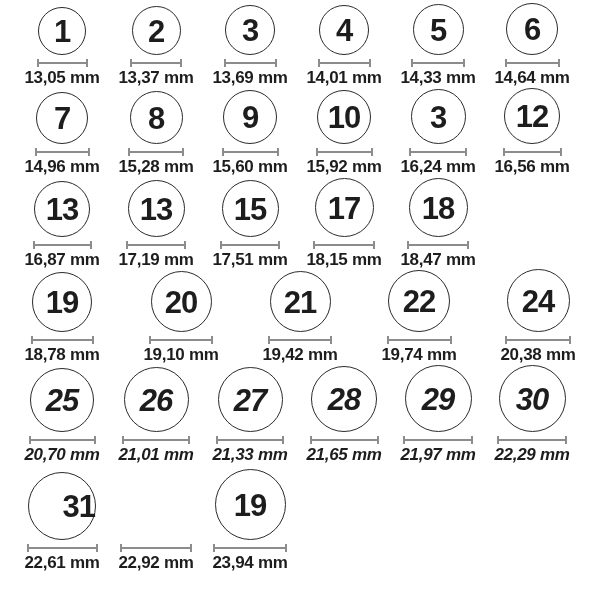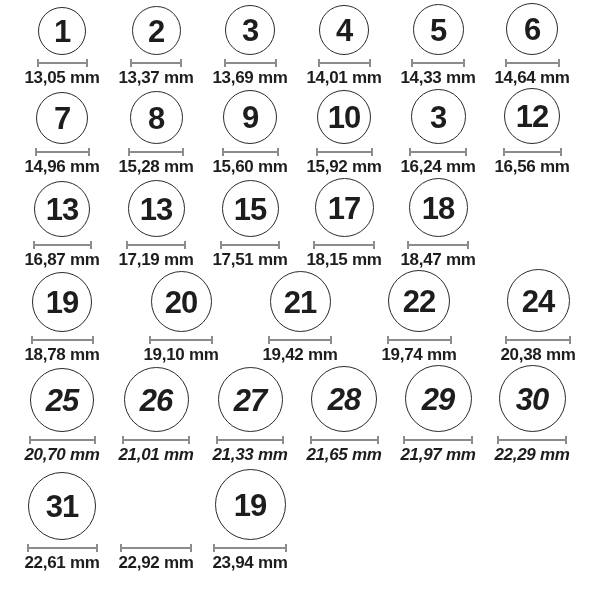--- a/index.html
+++ b/index.html
@@ -398,21 +398,21 @@
         <div class="ruler" style="width: 70px;">
           <span class="tick left"></span>
           <span class="line"></span>
           <span class="tick right"></span>
         </div>
         <div class="label">22,29 mm</div>
       </div>
     </div>
     <div class="row" style="height: 108px;">
       <div class="cell">
-        <div class="circle" style="width: 68px; height: 68px;">
+        <div class="circle" style="width: 68px; height: 68px; justify-content: flex-end;">
           <span class="num">31</span>
         </div>
         <div class="ruler" style="width: 71px;">
           <span class="tick left"></span>
           <span class="line"></span>
           <span class="tick right"></span>
         </div>
         <div class="label">22,61 mm</div>
       </div>
       <div class="cell">

